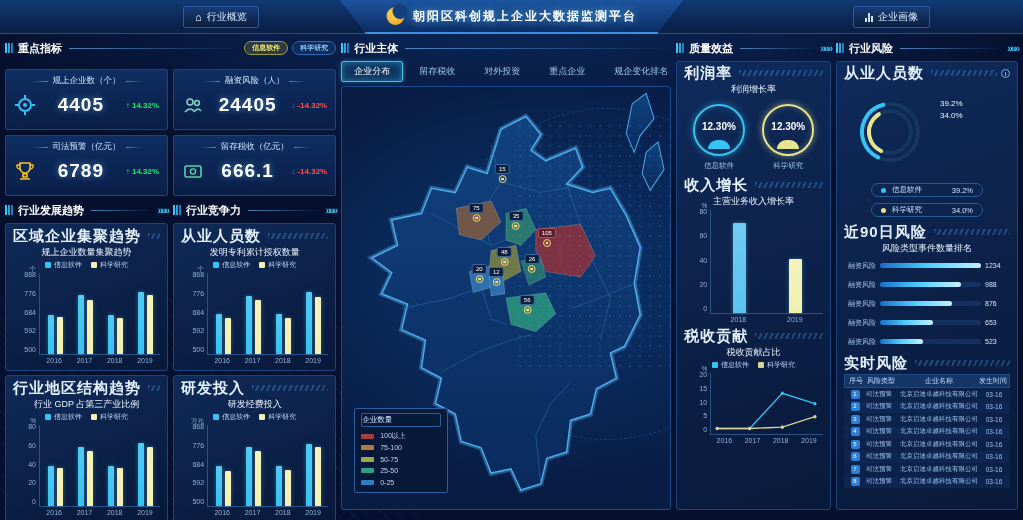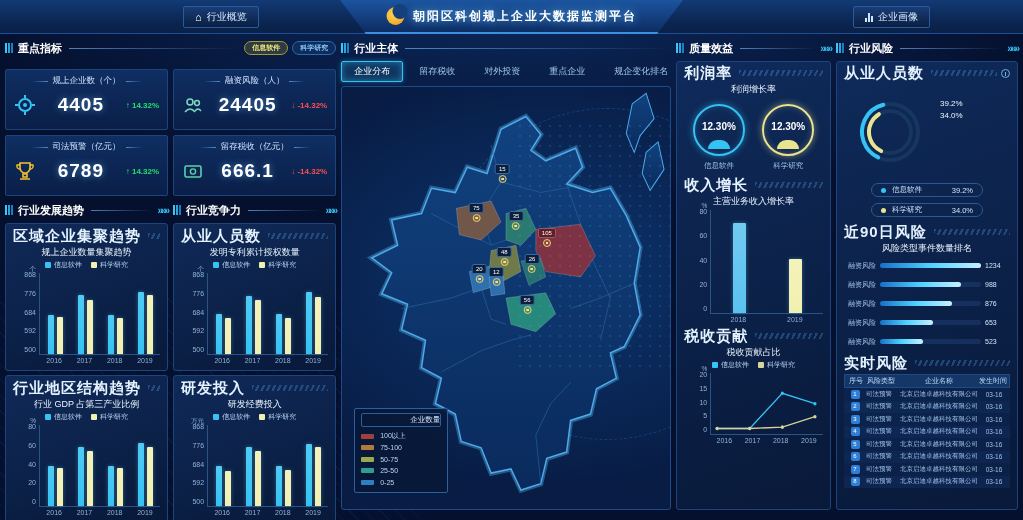--- a/index.html
+++ b/index.html
@@ -104,21 +104,21 @@
 .tno{display:inline-block;width:9px;height:9px;line-height:9px;background:#2f7fd6;color:#fff;border-radius:2px;font-size:6px;text-align:center}
 
 .tabbar{display:flex;gap:3px;margin:4px 0;flex:none}
 .tab{font-size:9px;color:#9fc4ea;padding:3px 12px;border:1px solid transparent;border-radius:2px;cursor:pointer;white-space:nowrap}
 .tab.active{color:#fff;border-color:#35c3f3;background:rgba(53,195,243,.15);box-shadow:0 0 7px rgba(53,195,243,.5) inset,0 0 5px rgba(53,195,243,.4)}
 .map-panel{flex:1;position:relative;border:1px solid #1d4a8c;border-radius:3px;background:radial-gradient(420px 300px at 62% 45%,#0c3670 0%,#081c44 72%);overflow:hidden}
 .map-panel::before{content:"";position:absolute;left:30%;top:5%;width:330px;height:330px;border:1px dashed rgba(70,150,230,.28);border-radius:50%}
 .map-panel::after{content:"";position:absolute;right:-15px;top:8%;width:170px;height:250px;background:radial-gradient(rgba(90,180,255,.5) 1px,transparent 1.6px);background-size:10px 10px;opacity:.3}
 .map-svg{position:absolute;inset:0;width:100%;height:100%}
 .map-legend{position:absolute;left:12px;bottom:16px;width:94px;border:1px solid #2a5fa0;background:rgba(8,24,54,.85);padding:4px 6px;border-radius:2px;z-index:4}
-.lg-title{font-size:7.5px;color:#cfe4ff;border:1px solid #2a5fa0;text-align:right;border-radius:2px;margin-bottom:4px;padding:1px 0}
+.lg-title{font-size:7.5px;color:#cfe4ff;border:1px solid #2a5fa0;text-align:left;border-radius:2px;margin-bottom:4px;padding:1px 0}
 .lgr{display:flex;align-items:center;gap:6px;font-size:7px;color:#bcd8f5;height:11.5px}
 .lgsw{width:13px;height:5px;border-radius:1px;flex:none}
 .mmk{position:absolute;transform:translate(-50%,-100%);display:flex;flex-direction:column;align-items:center;z-index:3;cursor:pointer}
 .mbadge{background:#0b1e3c;border:1px solid #3a6aa0;color:#fff;font-size:6px;line-height:8px;padding:0 3px;border-radius:2px}
 .mbadge.hot{background:#5e1f2c;border-color:#a05560}
 .mpin{width:8px;height:8px;border:1px solid #f0d060;border-radius:50%;margin-top:1px;background:radial-gradient(circle,#f6e08a 28%,rgba(246,224,138,.12) 34%)}
 
 .q-panel{flex:1;margin-top:4px;padding:4px 7px;display:flex;flex-direction:column}
 .r-panel{flex:1;margin-top:4px;padding:4px 7px;display:flex;flex-direction:column}
 .subsec{margin-top:5px}

